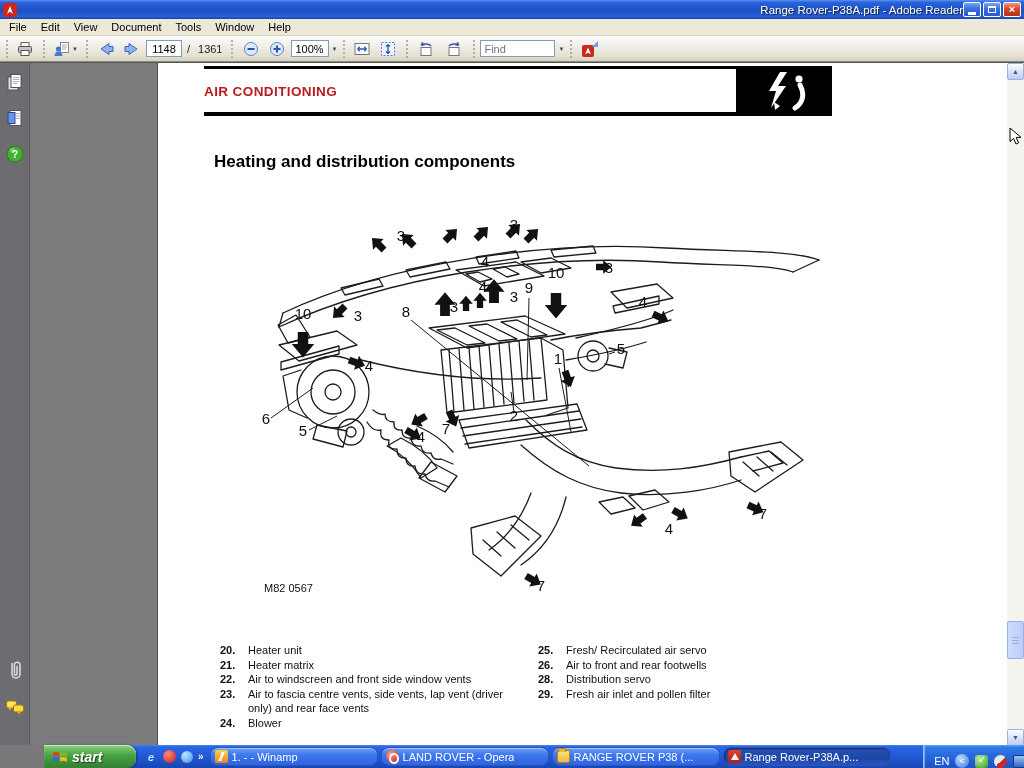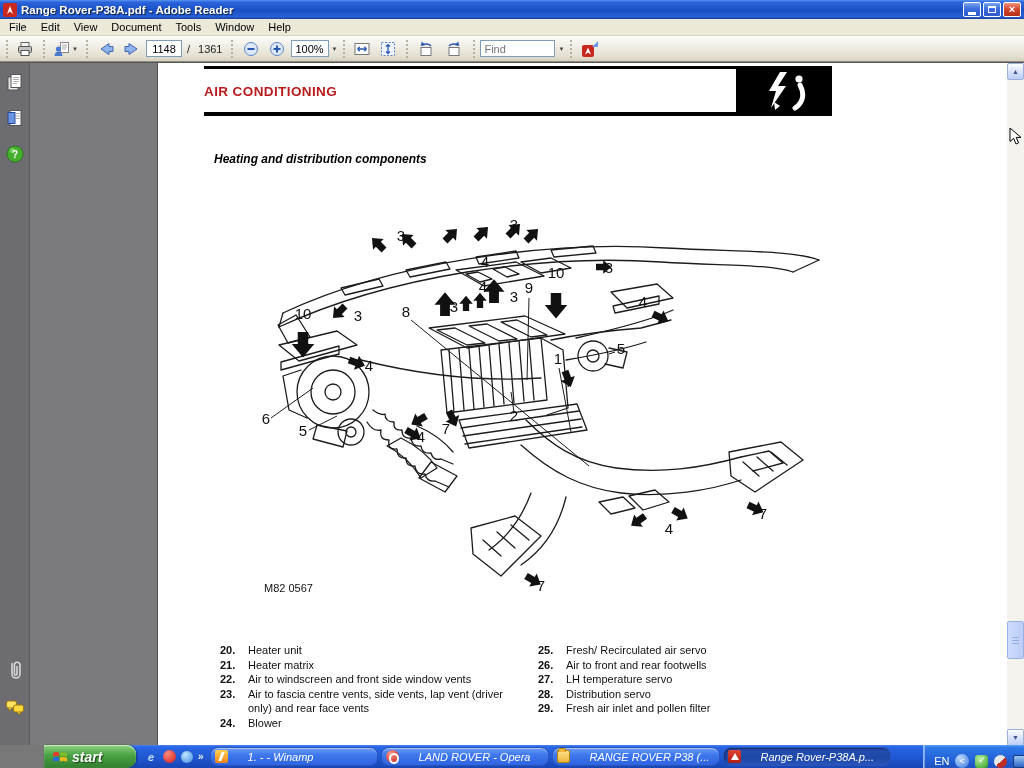--- a/index.html
+++ b/index.html
@@ -4,22 +4,22 @@
 <style>
   * { margin:0; padding:0; box-sizing:border-box; }
   html,body { width:1024px; height:768px; overflow:hidden;
     font-family:"Liberation Sans","DejaVu Sans",sans-serif; user-select:none; }
   #app { position:relative; width:1024px; height:768px; background:#787878; }
 
   
   .titlebar { height:19px; display:flex; align-items:center; padding:0 3px;
     background:linear-gradient(180deg,#5a93f0 0%,#2a63dc 12%,#1b50c4 55%,#2a60d8 88%,#16409c 100%); }
   .app-icon { width:14px; height:14px; margin-right:4px; flex:none; }
-  .titlebar .title { color:#fff; font-weight:bold; font-size:11.5px;
-    text-shadow:1px 1px 1px #123; flex:1; white-space:nowrap; overflow:hidden; }
+  .titlebar .title { color:#fff; font-weight:normal; font-size:11.5px;
+    text-shadow:1px 1px 1px #123; flex:1; white-space:nowrap; overflow:hidden;text-align:right; }
   .winbtns { display:flex; gap:2px; }
   .wb { width:18px; height:15px; border-radius:2px; border:1px solid #fff;
     display:flex; align-items:center; justify-content:center; color:#fff;
     font-size:11px; font-weight:bold; line-height:1;
     background:linear-gradient(180deg,#7ba4ef,#3a6ee0 45%,#2a58c8); }
   .wb.close { background:linear-gradient(180deg,#ee9780,#d6492f 45%,#b23016); }
   .wb .minbar { width:8px; height:3px; background:#fff; margin-top:7px; }
   .wb .maxbox { width:8px; height:7px; border:1px solid #fff; border-top:2px solid #fff; }
 
   
@@ -55,21 +55,21 @@
   .page { position:absolute; left:157px; top:0; width:850px; height:683px;
     background:#fff; border-left:1px solid #4f4f4f; }
 
   
   .hd-topline { position:absolute; left:46px; top:3px; width:628px; height:3px; background:#000; }
   .hd-title { position:absolute; left:46px; top:21px; width:504px; text-align:left;
     font-weight:bold; font-size:13.5px; letter-spacing:.4px; color:#b91c1c; }
   .hd-rule { position:absolute; left:46px; top:49px; width:533px; height:4px; background:#000; }
   .hd-box { position:absolute; left:578px; top:3px; width:96px; height:50px; background:#000;
     display:flex; align-items:center; justify-content:center; }
-  .pg-heading { position:absolute; left:56px; top:89px; font-weight:bold; font-size:12px; color:#000;font-style:italic; }
+  .pg-heading { position:absolute; left:56px; top:89px; font-weight:bold; font-size:17px; color:#000; }
 
   #diagram-svg { position:absolute; left:63px; top:147px; width:620px; height:400px; }
   .callout { font-family:"Liberation Sans",sans-serif; font-size:15px; fill:#111; text-anchor:middle; }
   .figure-code { position:absolute; left:106px; top:519px; font-size:11px; color:#111; }
 
   .legend { position:absolute; left:62px; top:580px; display:flex; font-size:11px;
     line-height:14.6px; color:#111; }
   .lcol1 { width:300px; }
   .lcol2 { width:280px; margin-left:18px; }
   .lrow { display:flex; }
@@ -101,21 +101,21 @@
   .ql-ic { width:14px; height:14px; border-radius:3px; display:flex; align-items:center;
     justify-content:center; font-size:11px; font-weight:bold; }
   .ql-ie { color:#bfe0ff; font-style:italic; }
   .ql-opera { background:radial-gradient(circle at 35% 30%,#ff8a7a,#d01818); border-radius:50%; width:13px; height:13px; }
   .ql-msn { background:radial-gradient(circle at 35% 30%,#bfe4ff,#3d8fe0); border-radius:50%; width:12px; height:12px; }
   .ql-more { color:#eaf2ff; font-size:10px; font-weight:bold; }
   #tasks { display:flex; gap:3px; flex:none; }
   .task { width:168px; height:19px; margin-top:0; border-radius:8px; border:1px solid #2c55bc;
     background:linear-gradient(180deg,#6f9ff6,#3e77ee 40%,#2f64e0);
     box-shadow:inset 0 1px 0 rgba(255,255,255,.4);
-    display:flex; align-items:center; gap:20px; padding:0 4px; color:#fff; font-size:11px;font-style:italic; }
+    display:flex; align-items:center; gap:4px; padding:0 4px; color:#fff; font-size:11px; }
   .task .tlabel { white-space:nowrap; overflow:hidden; }
   .task.active { background:linear-gradient(180deg,#2450b4,#1d47a6 60%,#2a55bc);
     box-shadow:inset 1px 1px 2px rgba(0,0,0,.45); }
   .ticon { width:13px; height:13px; flex:none; border-radius:2px; position:relative; }
   .ticon.winamp { background:linear-gradient(180deg,#ffd24a,#f2821e); }
   .ticon.winamp::after { content:""; position:absolute; left:5px; top:2px; width:3px; height:9px;
     background:#fff; transform:skewX(-22deg); }
   .ticon.opera { background:radial-gradient(circle at 35% 30%,#ff9a8a,#c81616); border-radius:50%; }
   .ticon.opera::after { content:""; position:absolute; left:3.5px; top:3px; width:6px; height:7px;
     border:2px solid #fff; border-radius:50%; }
@@ -511,24 +511,20 @@
         <div class="lcol2" id="legend-right">
             <div class="lrow">
               <span class="lnum">25.</span>
               <span class="ltxt">Fresh/ Recirculated air servo</span>
             </div>
             <div class="lrow">
               <span class="lnum">26.</span>
               <span class="ltxt">Air to front and rear footwells</span>
             </div>
             <div class="lrow">
-              <span class="lnum">27.</span>
-              <span class="ltxt">LH temperature servo</span>
-            </div>
-            <div class="lrow">
               <span class="lnum">28.</span>
               <span class="ltxt">Distribution servo</span>
             </div>
             <div class="lrow">
               <span class="lnum">29.</span>
               <span class="ltxt">Fresh air inlet and pollen filter</span>
             </div>
           </div>
       </div>
     </div>

